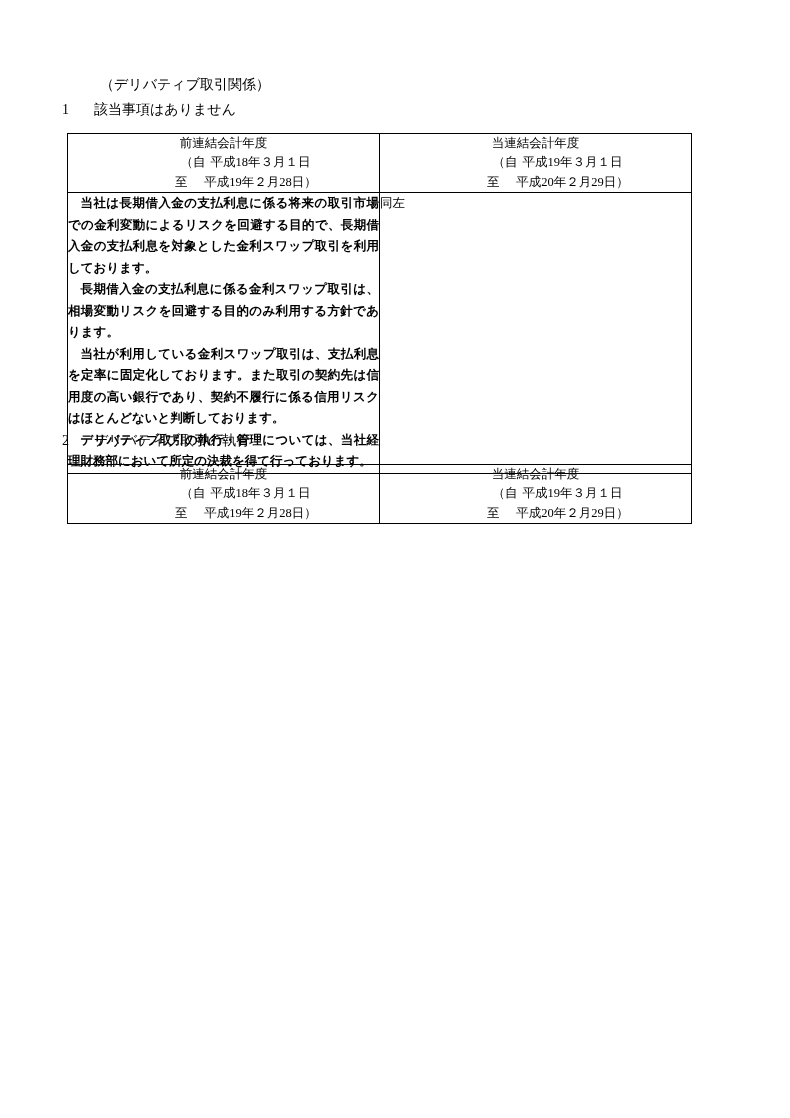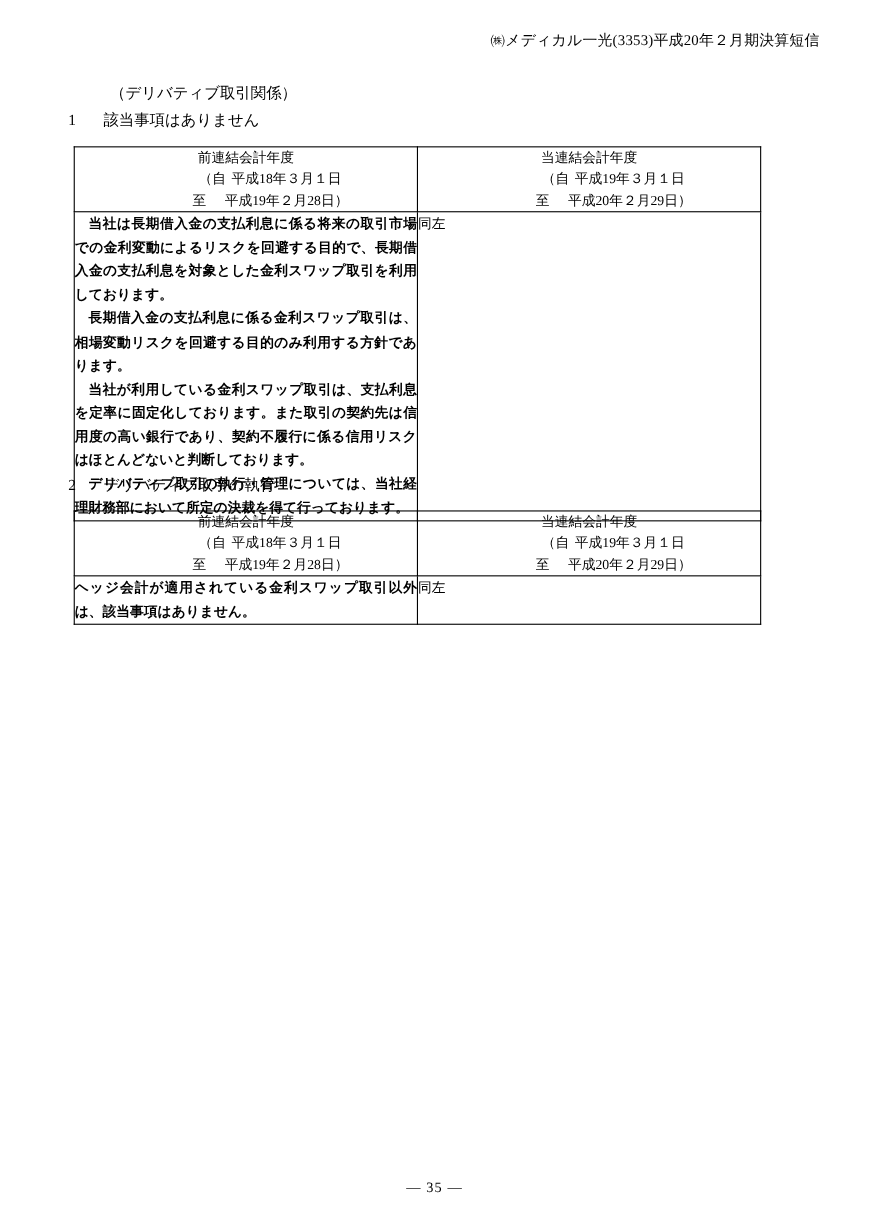--- a/index.html
+++ b/index.html
@@ -106,21 +106,20 @@
     text-align: center;
     font-size: 13px;
     letter-spacing: 1px;
   }
 </style>
 </head>
 <body>
 
 <div class="page">
 
-  <div class="header-line">㈱メディカル一光(3353)平成20年２月期決算短信</div>
 
   <div class="section-title derivative-label">（デリバティブ取引関係）</div>
 
   <div class="section-title heading-1">
     <span class="num">1</span><span>該当事項はありません</span>
   </div>
 
   <table class="doc-table table-1">
     <tbody>
         <tr>
@@ -158,24 +157,17 @@
         <span class="ttl">前連結会計年度</span>
         <span class="rng"><span class="lbl">（自</span><span class="sp"></span><span>平成18年３月１日</span></span>
         <span class="rng"><span class="lbl">至</span><span class="sp"></span><span>平成19年２月28日）</span></span>
       </td>
       <td class="col-right period-cell">
         <span class="ttl">当連結会計年度</span>
         <span class="rng"><span class="lbl">（自</span><span class="sp"></span><span>平成19年３月１日</span></span>
         <span class="rng"><span class="lbl">至</span><span class="sp"></span><span>平成20年２月29日）</span></span>
       </td>
     </tr>
-    <tr>
-      <td class="col-left body-cell tall-2">
-        <p class="noindent">ヘッジ会計が適用されている金利スワップ取引以外は、該当事項はありません。</p>
-      </td>
-      <td class="col-right same-cell tall-2">同左</td>
-    </tr>
   </tbody>
     </table>
 
-  <div class="page-number">— 35 —</div>
 
 </div>
 
 </body></html>

